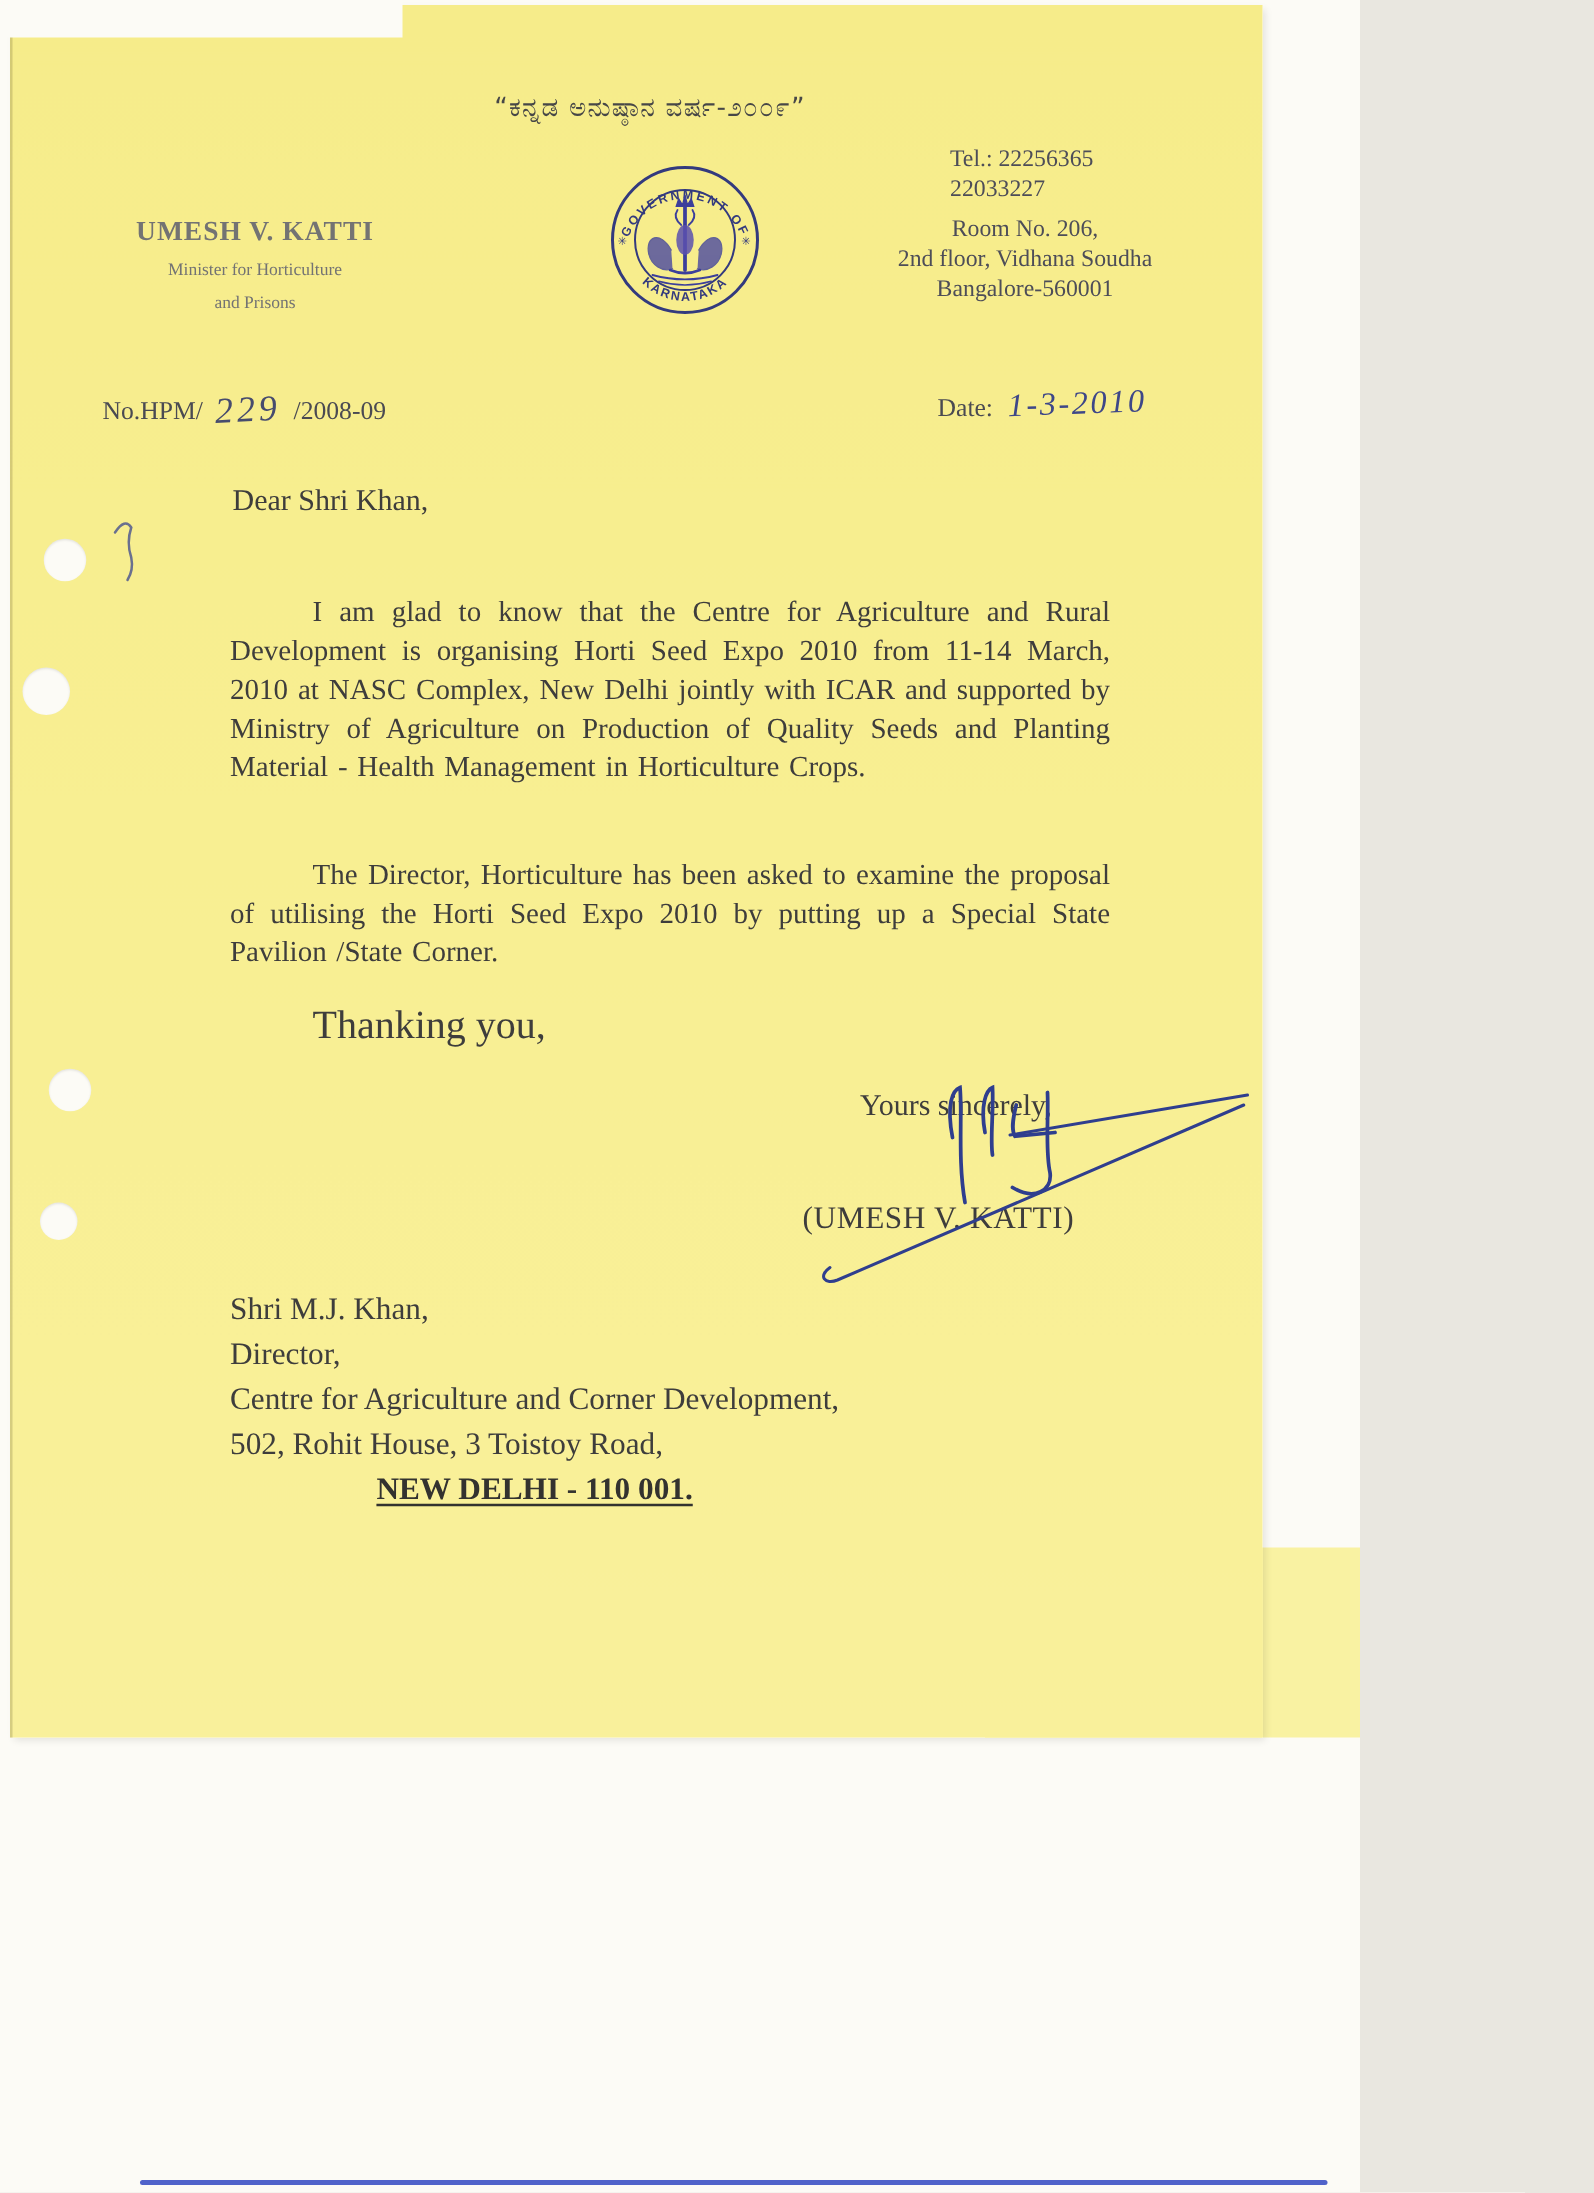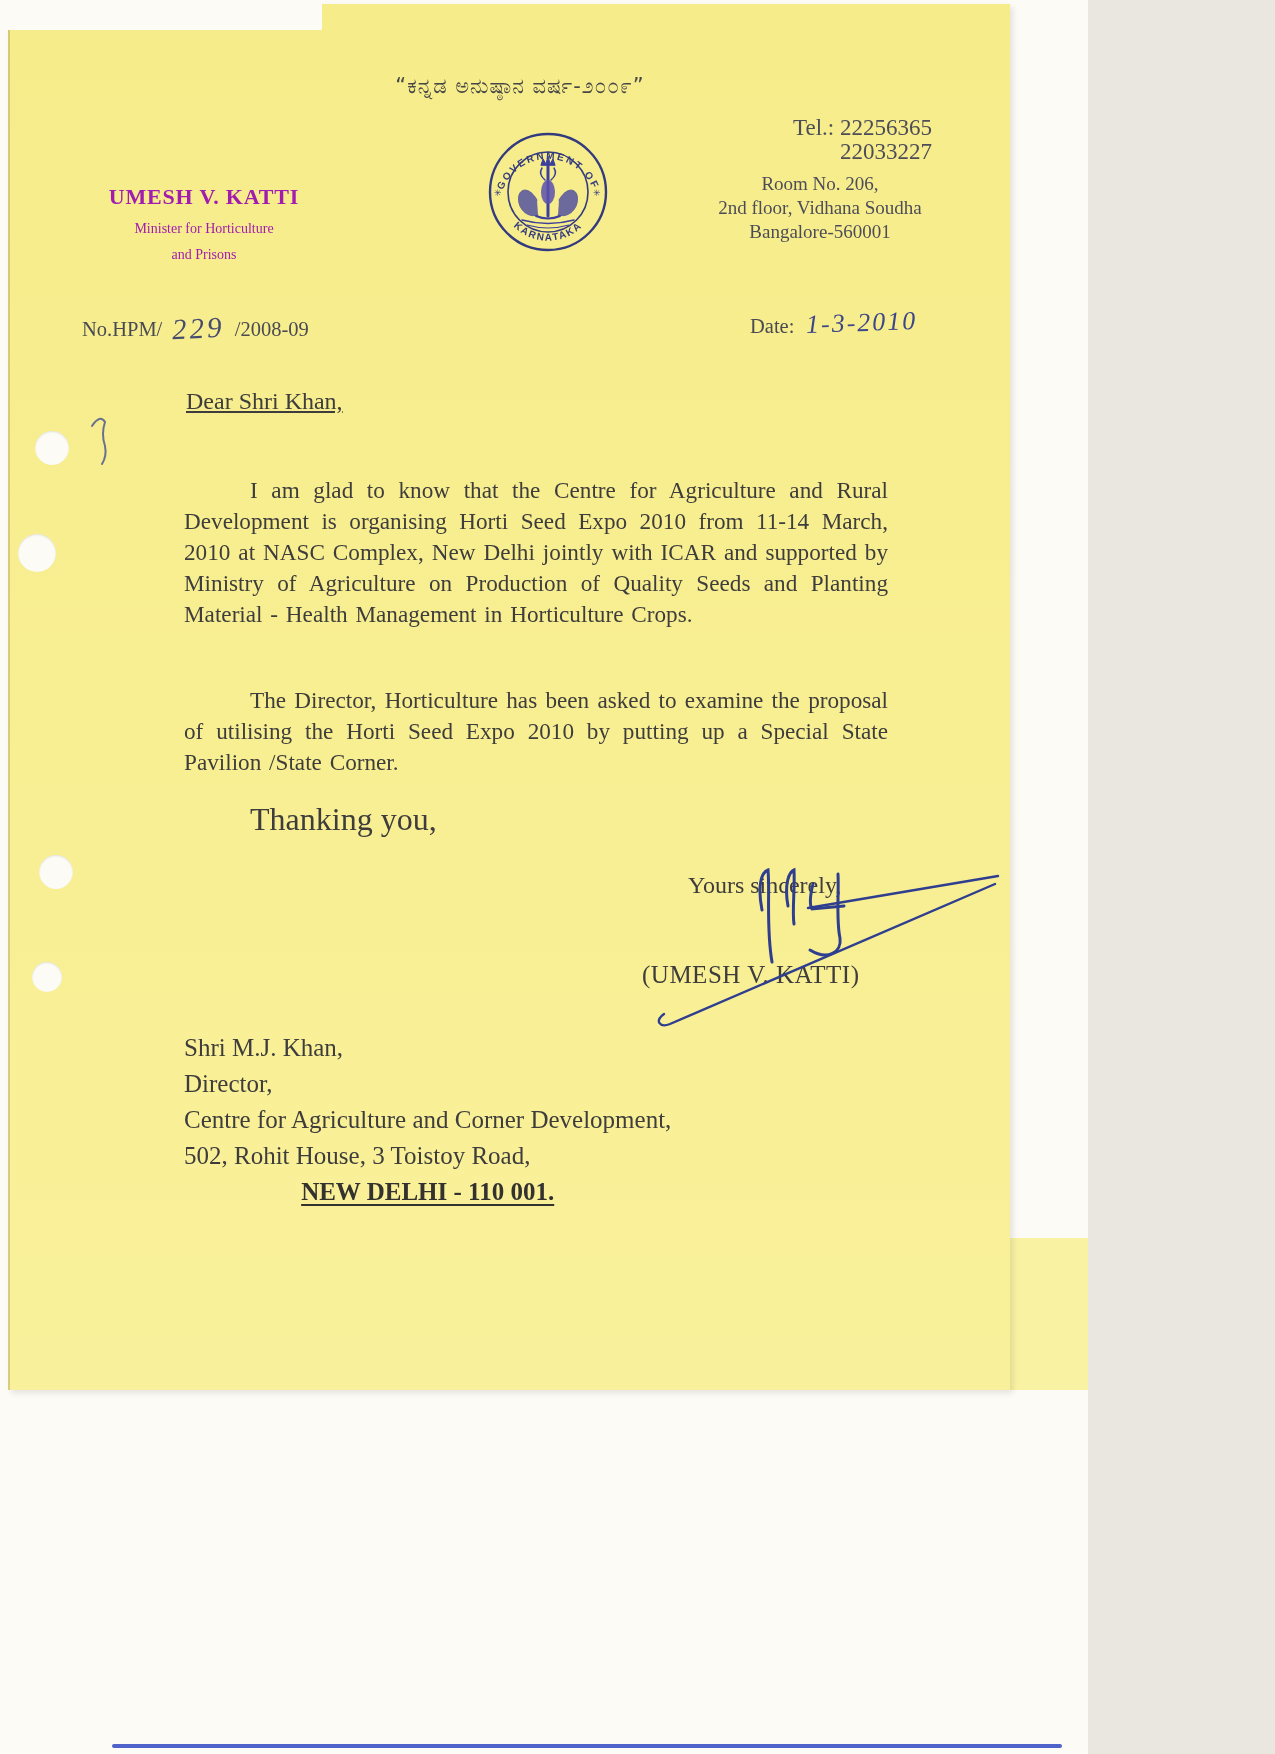--- a/index.html
+++ b/index.html
@@ -19,38 +19,38 @@
     left:8px;top:4px;width:1000px;height:1386px;
     background:linear-gradient(180deg,#f6ec8a 0%,#f8ef93 55%,#f9f09b 100%);
     border-left:2px solid rgba(110,100,50,0.25);
     box-shadow:3px 3px 6px rgba(0,0,0,0.10);
     z-index:1;
   }
   #top-notch{left:0;top:0;width:322px;height:30px;background:#fcfbf6;z-index:2;}
   
   #motto{left:320px;top:74px;width:400px;text-align:center;
     font-family:"DejaVu Sans",sans-serif;font-size:21px;letter-spacing:1px;color:#474747;z-index:3;}
-  #sender-block{left:85px;top:184px;width:238px;text-align:center;z-index:3;color:#a21caf;}
+  #sender-block{left:85px;top:172px;width:238px;text-align:center;z-index:3;color:#737373;}
   #sender-name{font-size:22px;font-weight:bold;letter-spacing:0.8px;margin-bottom:6px;}
   .sender-title{font-size:14px;line-height:26px;}
-  #tel-block{left:760px;top:116px;width:172px;text-align:right;z-index:3;
-    color:#4d4d58;font-size:23px;line-height:24px;}
+  #tel-block{left:760px;top:116px;width:172px;text-align:left;z-index:3;
+    color:#4d4d58;font-size:19px;line-height:24px;}
   #addr-block{left:700px;top:172px;width:240px;text-align:center;z-index:3;
     color:#4d4d58;font-size:19px;line-height:24px;}
   
   #emblem{left:486px;top:130px;width:124px;height:124px;z-index:3;}
   #emblem text{font-family:"Liberation Sans",sans-serif;}
   
   #ref-line{left:82px;top:310px;z-index:3;color:#4a4a52;font-size:20.5px;white-space:nowrap;}
   .hand{font-style:italic;color:#3c4370;}
   #ref-number{font-size:29px;letter-spacing:3px;display:inline-block;transform:rotate(-3deg);position:relative;top:2px;margin:0 10px;color:#474c6e;}
   #date-line{left:750px;top:310px;z-index:3;color:#4a4a52;font-size:20.5px;white-space:nowrap;}
   #date-value{font-size:26px;letter-spacing:2px;display:inline-block;transform:rotate(-2deg);margin-left:12px;position:relative;top:-2px;color:#3e4788;}
   
-  #salutation{left:186px;top:388px;font-size:24px;color:#3e3d3c;z-index:3;text-decoration:underline;}
+  #salutation{left:186px;top:388px;font-size:24px;color:#3e3d3c;z-index:3;}
   .para{left:184px;width:704px;font-size:23.2px;line-height:31px;color:#3e3d3c;
     text-align:justify;text-indent:66px;z-index:3;word-spacing:2px;margin-top:45px;}
   #para1{top:430px;}
   #para2{top:640px;}
   #thanking{left:250px;top:801px;font-size:32px;color:#3e3d3c;z-index:3;}
   #sincerely{left:688px;top:829px;font-size:24px;color:#3e3d3c;z-index:3;margin-top:43px;}
   #signatory{left:642px;top:961px;font-size:25px;letter-spacing:0.5px;color:#3e3d3c;z-index:3;}
   #signature-svg{left:650px;top:866px;width:360px;height:172px;z-index:4;}
   
   #recipient{left:184px;top:1030px;font-size:25px;line-height:36px;color:#3e3d3c;z-index:3;}

